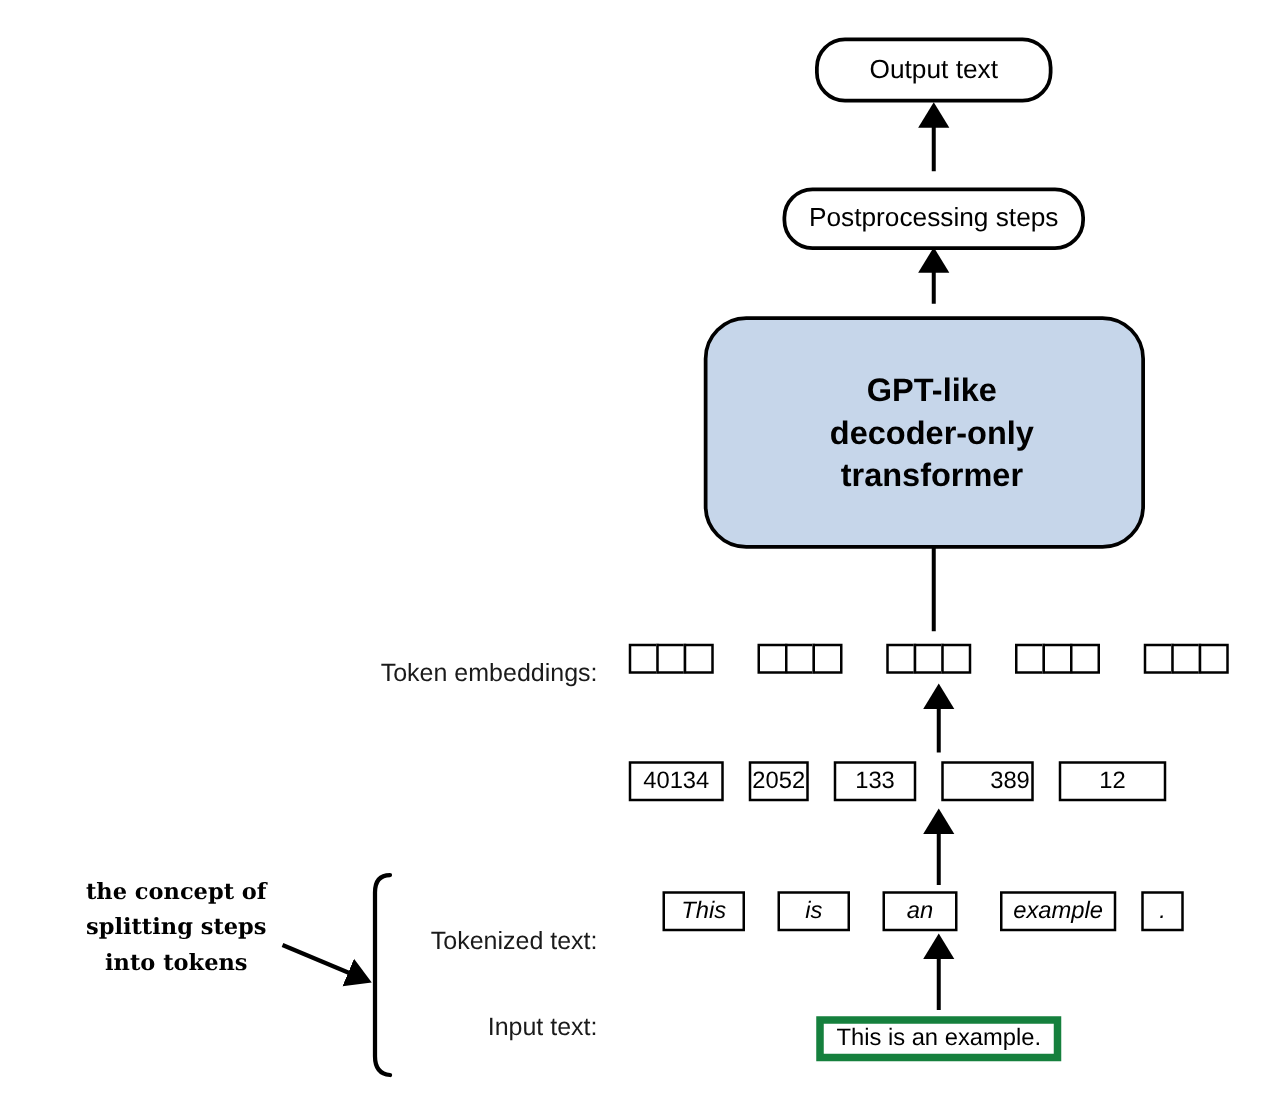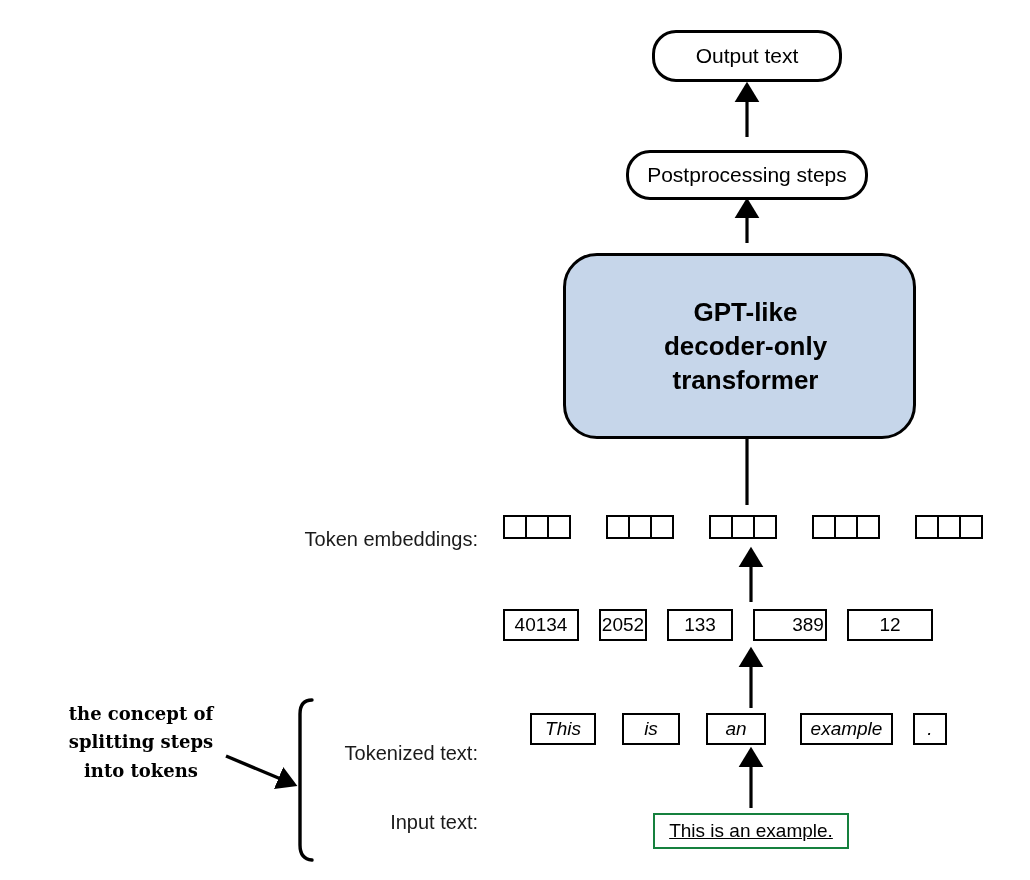--- a/index.html
+++ b/index.html
@@ -136,29 +136,28 @@
   }
 
   
   #input-text-box {
     position: absolute;
     left: 653px;
     top: 813px;
     width: 196px;
     height: 36px;
     box-sizing: border-box;
-    border: 2px solid #15803d;
+    border: 6px solid #15803d;
     background: #ffffff;
     display: flex;
     align-items: center;
     justify-content: center;
     font-size: 19px;
     color: #000000;
     white-space: nowrap;
-    text-decoration: underline;
   }
 
   
   #annotation-text {
     position: absolute;
     left: 42px;
     top: 700px;
     width: 198px;
     text-align: center;
     font-family: "DejaVu Serif", serif;

